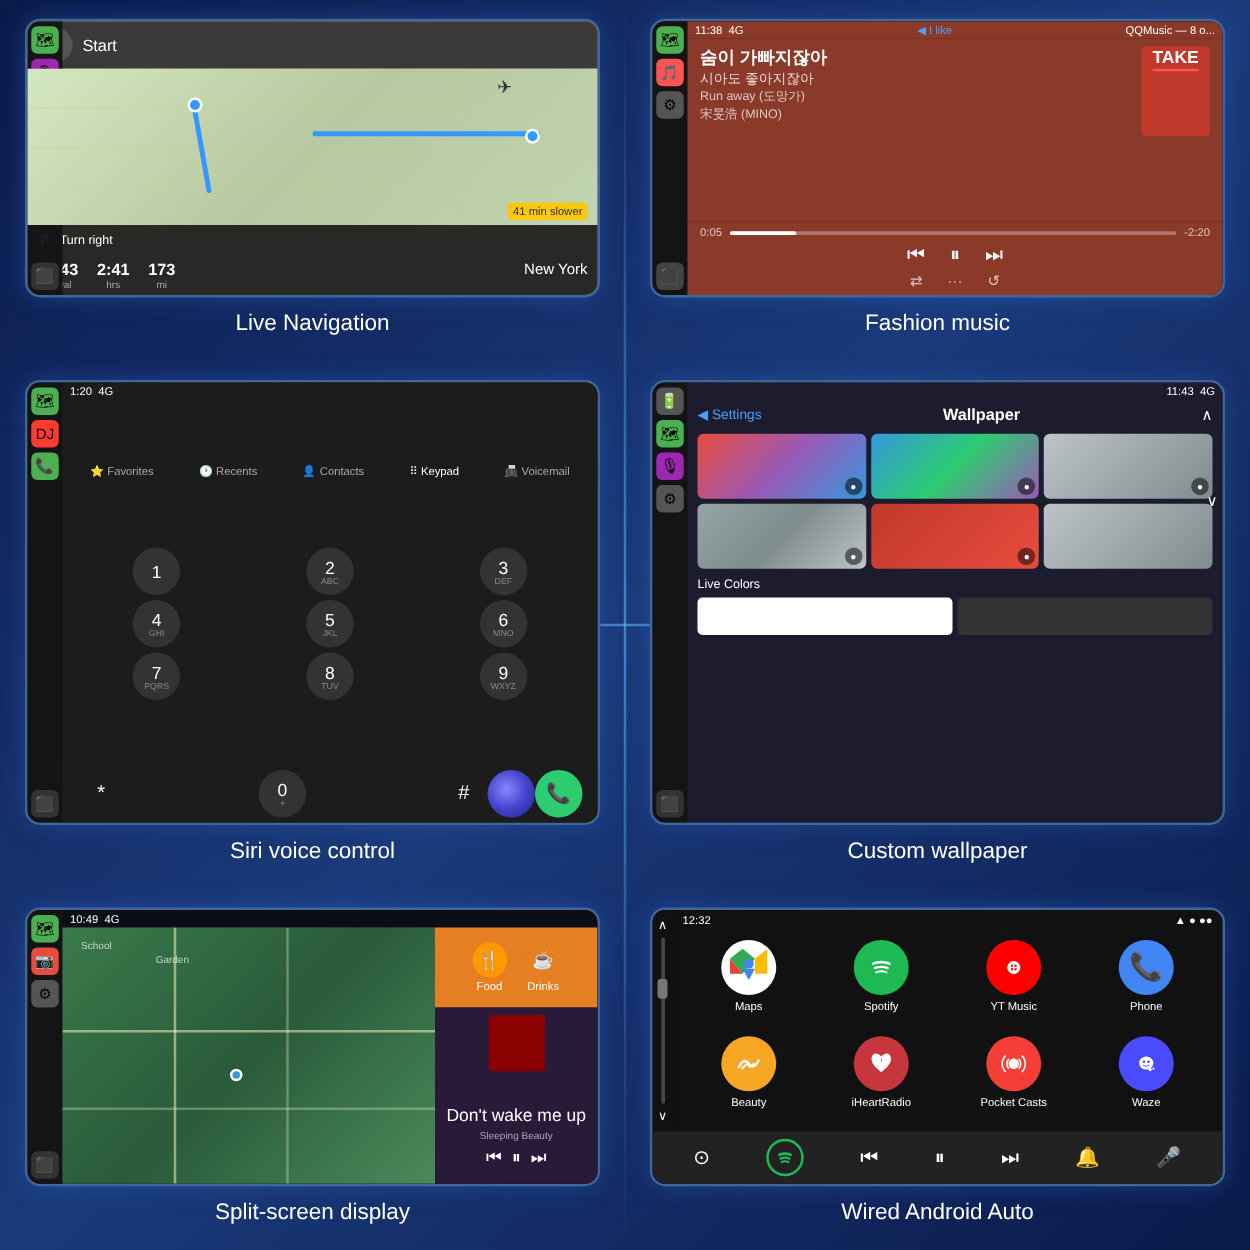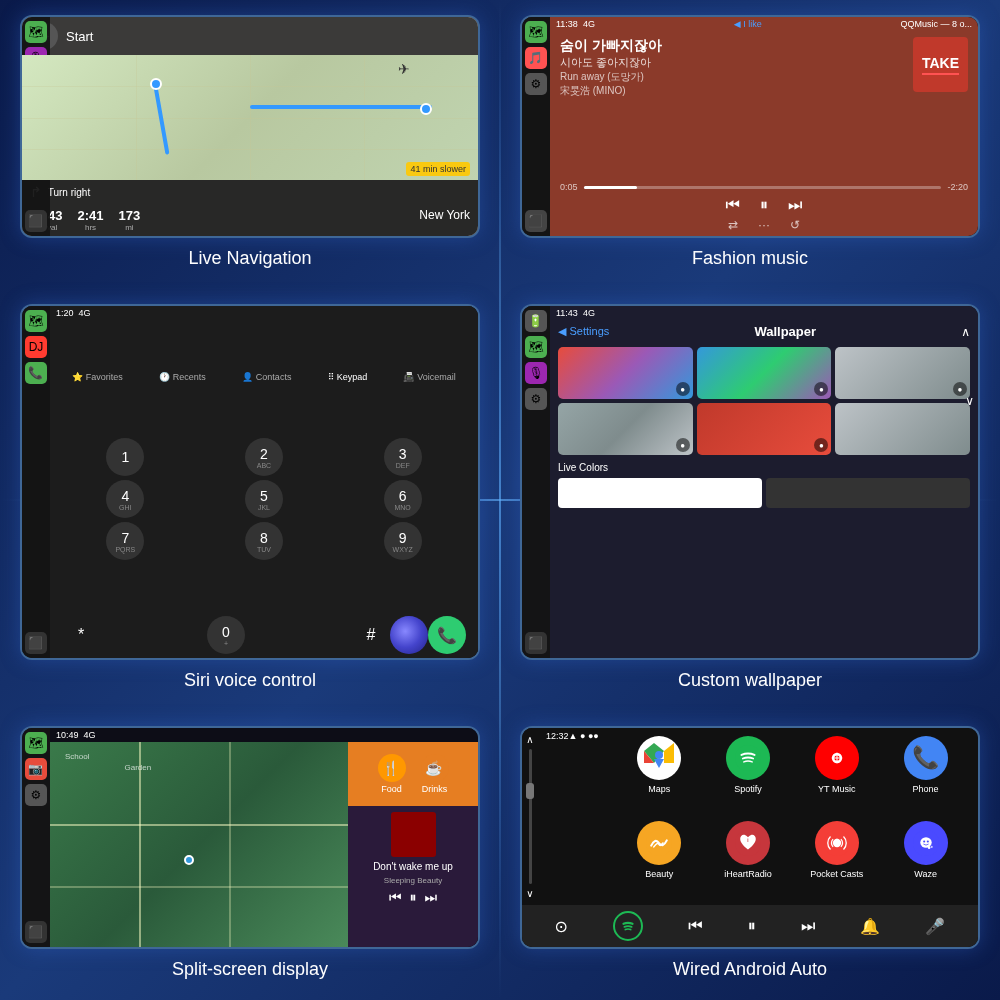--- a/index.html
+++ b/index.html
@@ -193,24 +193,24 @@
       display: flex;
       gap: 22px;
     }
     .music-info {
       flex: 1;
     }
     .music-title { font-size: 14px; font-weight: bold; color: white; }
     .music-subtitle { font-size: 11px; color: rgba(255,255,255,0.8); }
     .music-artist { font-size: 10px; color: rgba(255,255,255,0.7); }
     .music-album {
-      width: 55px; height: 55px;
+      width: 55px; height: 72px;
       background: #c0392b;
       border-radius: 4px;
-      display: flex; align-items: center; justify-content: center;
+      display: flex; align-items: flex-start; justify-content: center;
       color: white; font-weight: bold; font-size: 18px;
     }
     .music-controls {
       background: #8b3a2a;
       padding: 4px 10px;
       display: flex;
       flex-direction: column;
       gap: 4px;
     }
     .music-progress {
@@ -352,21 +352,21 @@
     }
     .wall-main {
       flex: 1;
       display: flex;
       flex-direction: column;
     }
     .wall-status {
       color: white;
       padding: 2px 6px;
       display: flex;
-      justify-content: flex-start;
+      justify-content: flex-end;
       font-size: 9px;
       background: #1c1c2e;
     }
     .wall-header {
       display: flex;
       align-items: center;
       padding: 4px 8px;
       gap: 8px;
       background: #1c1c2e;
     }
@@ -488,21 +488,21 @@
       display: flex;
       flex-direction: column;
       gap: 4px;
     }
     .split-album {
       width: 45px; height: 45px;
       background: #8B0000;
       border-radius: 3px;
       margin: 0 auto;
     }
-    .split-song { color: white; font-size: 10px; text-align: center; }
+    .split-song { color: white; font-size: 14px; text-align: center; margin-top: 23px; }
     .split-artist { color: #aaa; font-size: 8px; text-align: center; }
     .split-music-btns {
       display: flex;
       justify-content: center;
       gap: 8px;
       color: white;
       font-size: 14px;
     }
     .split-dot {
       position: absolute;
@@ -959,21 +959,21 @@
         <div style="display:flex; flex: 1; overflow:hidden;">
 
           <div style="width:16px; background:#111; display:flex; flex-direction:column; align-items:center; padding:6px 0; position:relative;">
             <span style="color:white; font-size:10px;">∧</span>
             <div style="flex:1; width:3px; background:#444; border-radius:2px; margin:4px 0; position:relative;">
               <div style="position:absolute; top:25%; width:8px; height:16px; background:#777; border-radius:3px; left:-2.5px;"></div>
             </div>
             <span style="color:white; font-size:10px;">∨</span>
           </div>
 
-          <div style="flex:1; display:flex; flex-direction:row;">
+          <div style="flex:1; display:flex; flex-direction:column;">
             <div class="android-status">
               <span>12:32</span>
               <span>▲ ● ●●</span>
             </div>
             <div class="android-apps">
 
               <div class="android-app">
                 <div class="android-app-icon" style="background:white; padding:4px;">
                   <svg width="30" height="30" viewBox="0 0 30 30">
                     <polygon points="0,8 10,0 20,8 10,20" fill="#34A853"></polygon>

